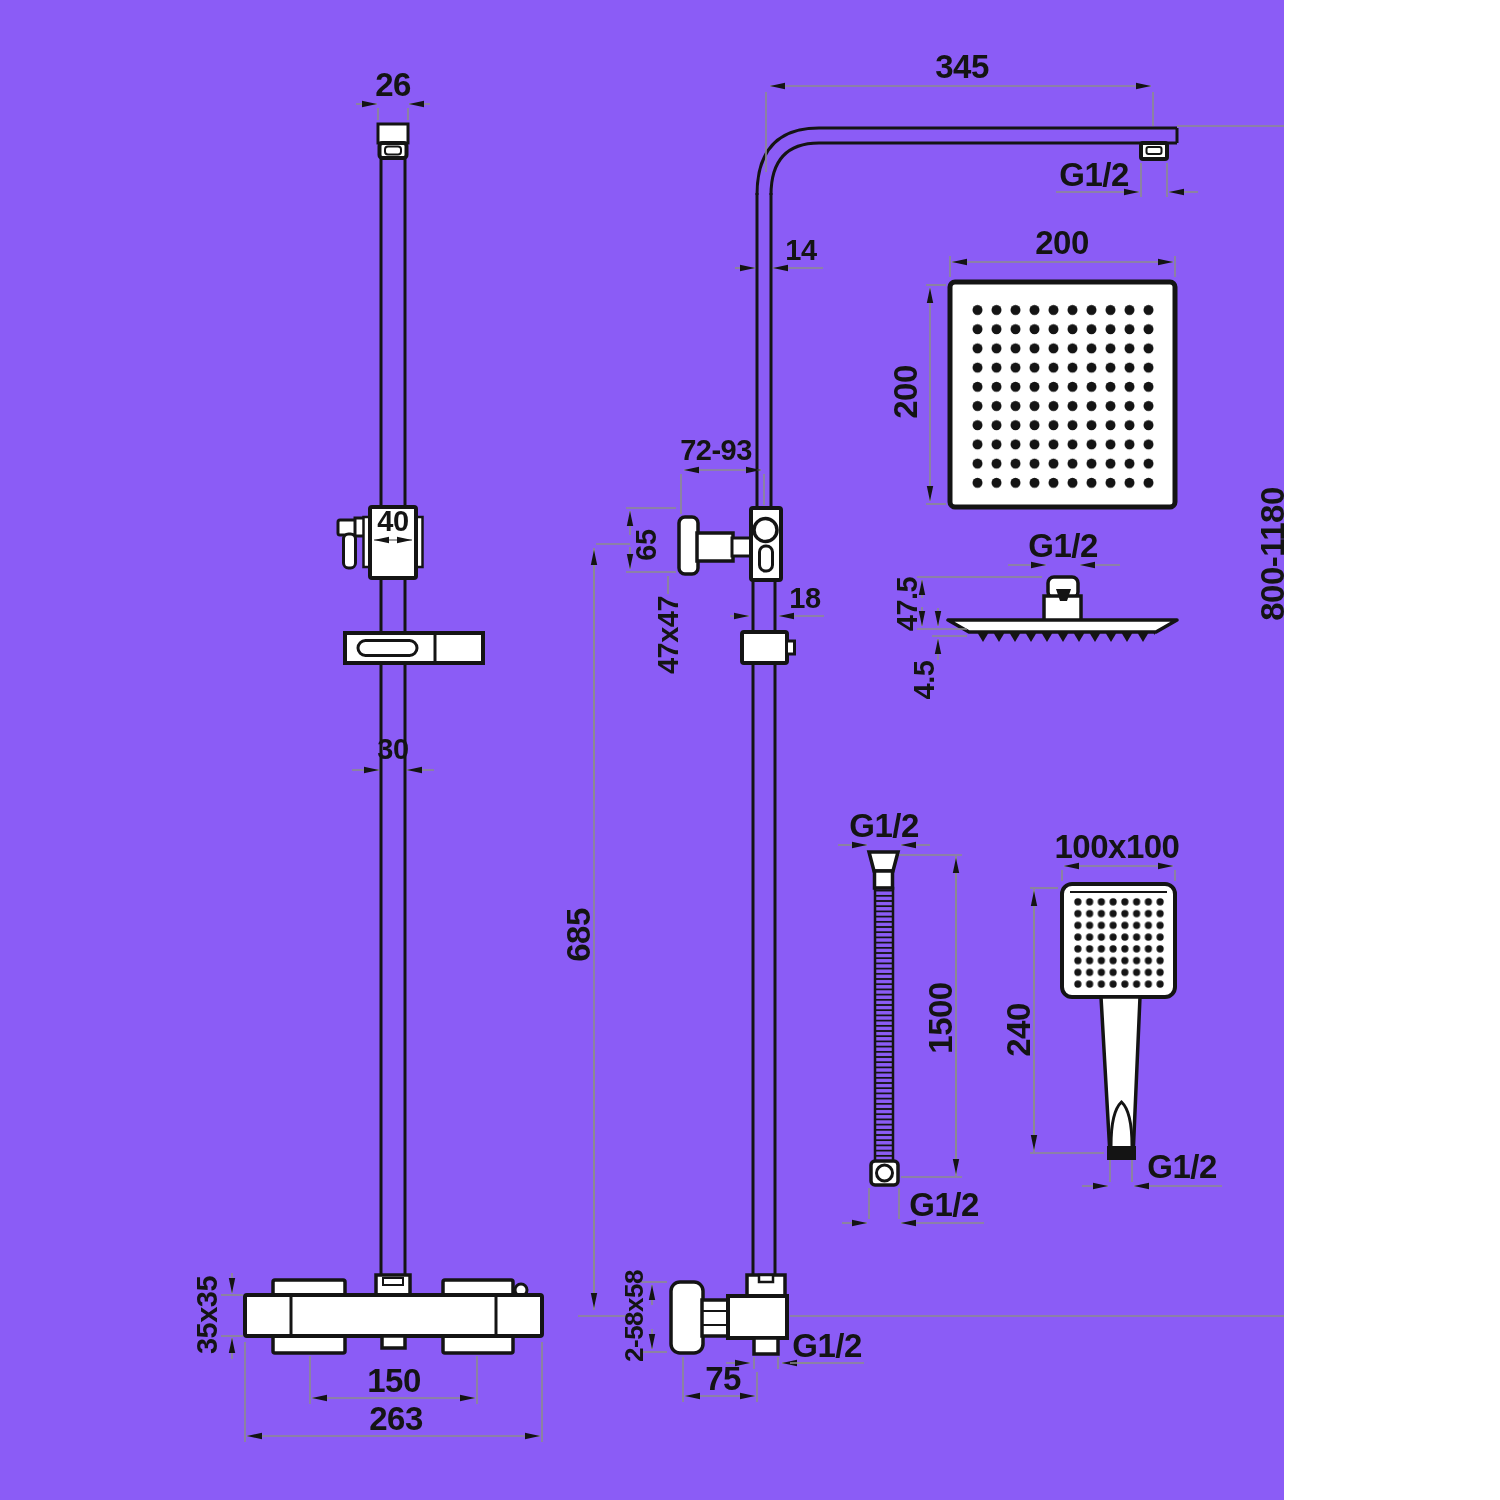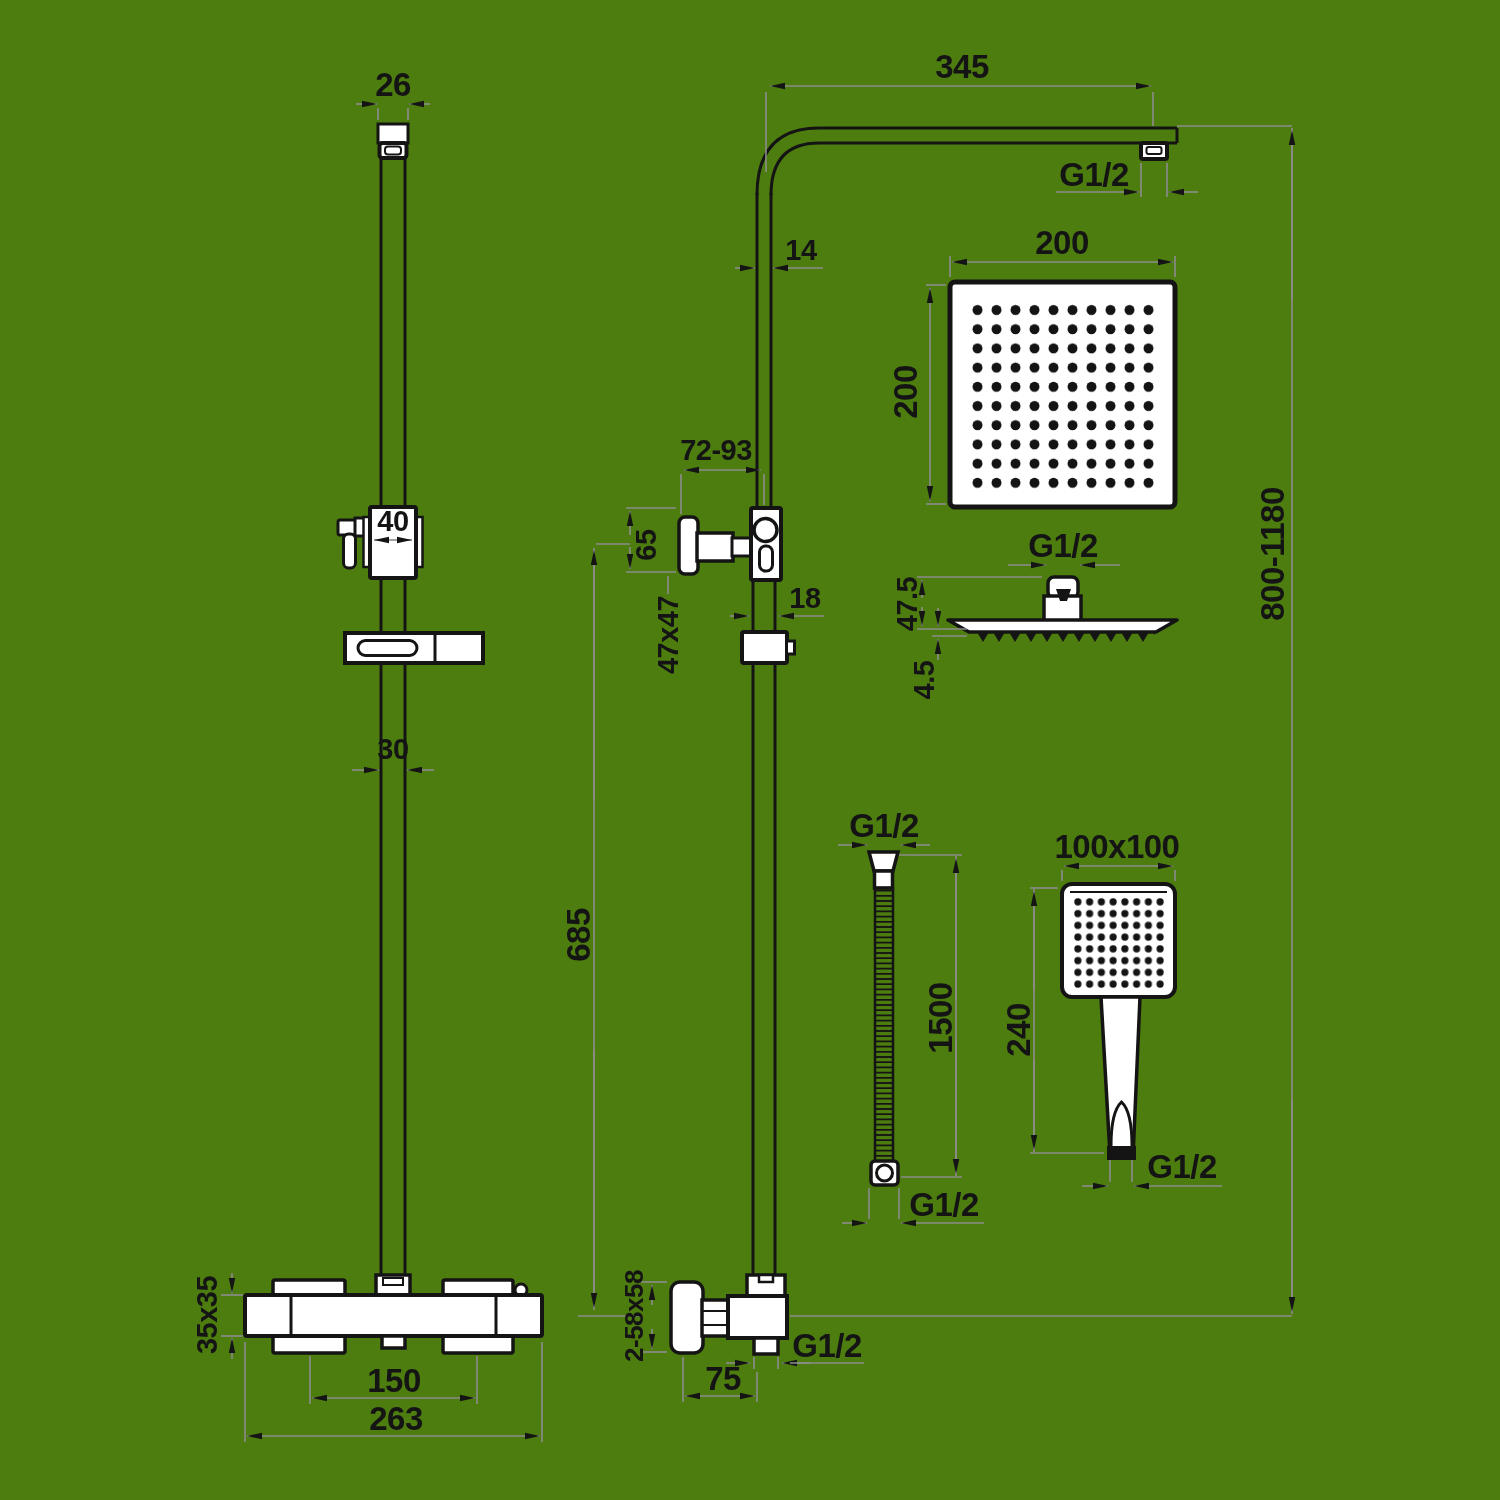--- a/index.html
+++ b/index.html
@@ -1,16 +1,16 @@
 <!DOCTYPE html>
 <html><head>
 <meta charset="utf-8">
 <style>
   html,body{margin:0;padding:0;background:#fff;}
-  .page{width:1500px;height:1500px;background:#4d7c0f;position:relative;overflow:hidden;}
+  .page{width:1284px;height:1500px;background:#8b5cf6;position:relative;overflow:hidden;}
   svg{display:block;}
   svg text{
     font-family:"Liberation Sans","DejaVu Sans",sans-serif;
     font-weight:bold;
     fill:#141414;
     letter-spacing:-0.5px;
   }
   .t33{font-size:33px;}
   .t29{font-size:29px;}
   .t26{font-size:26px;}

